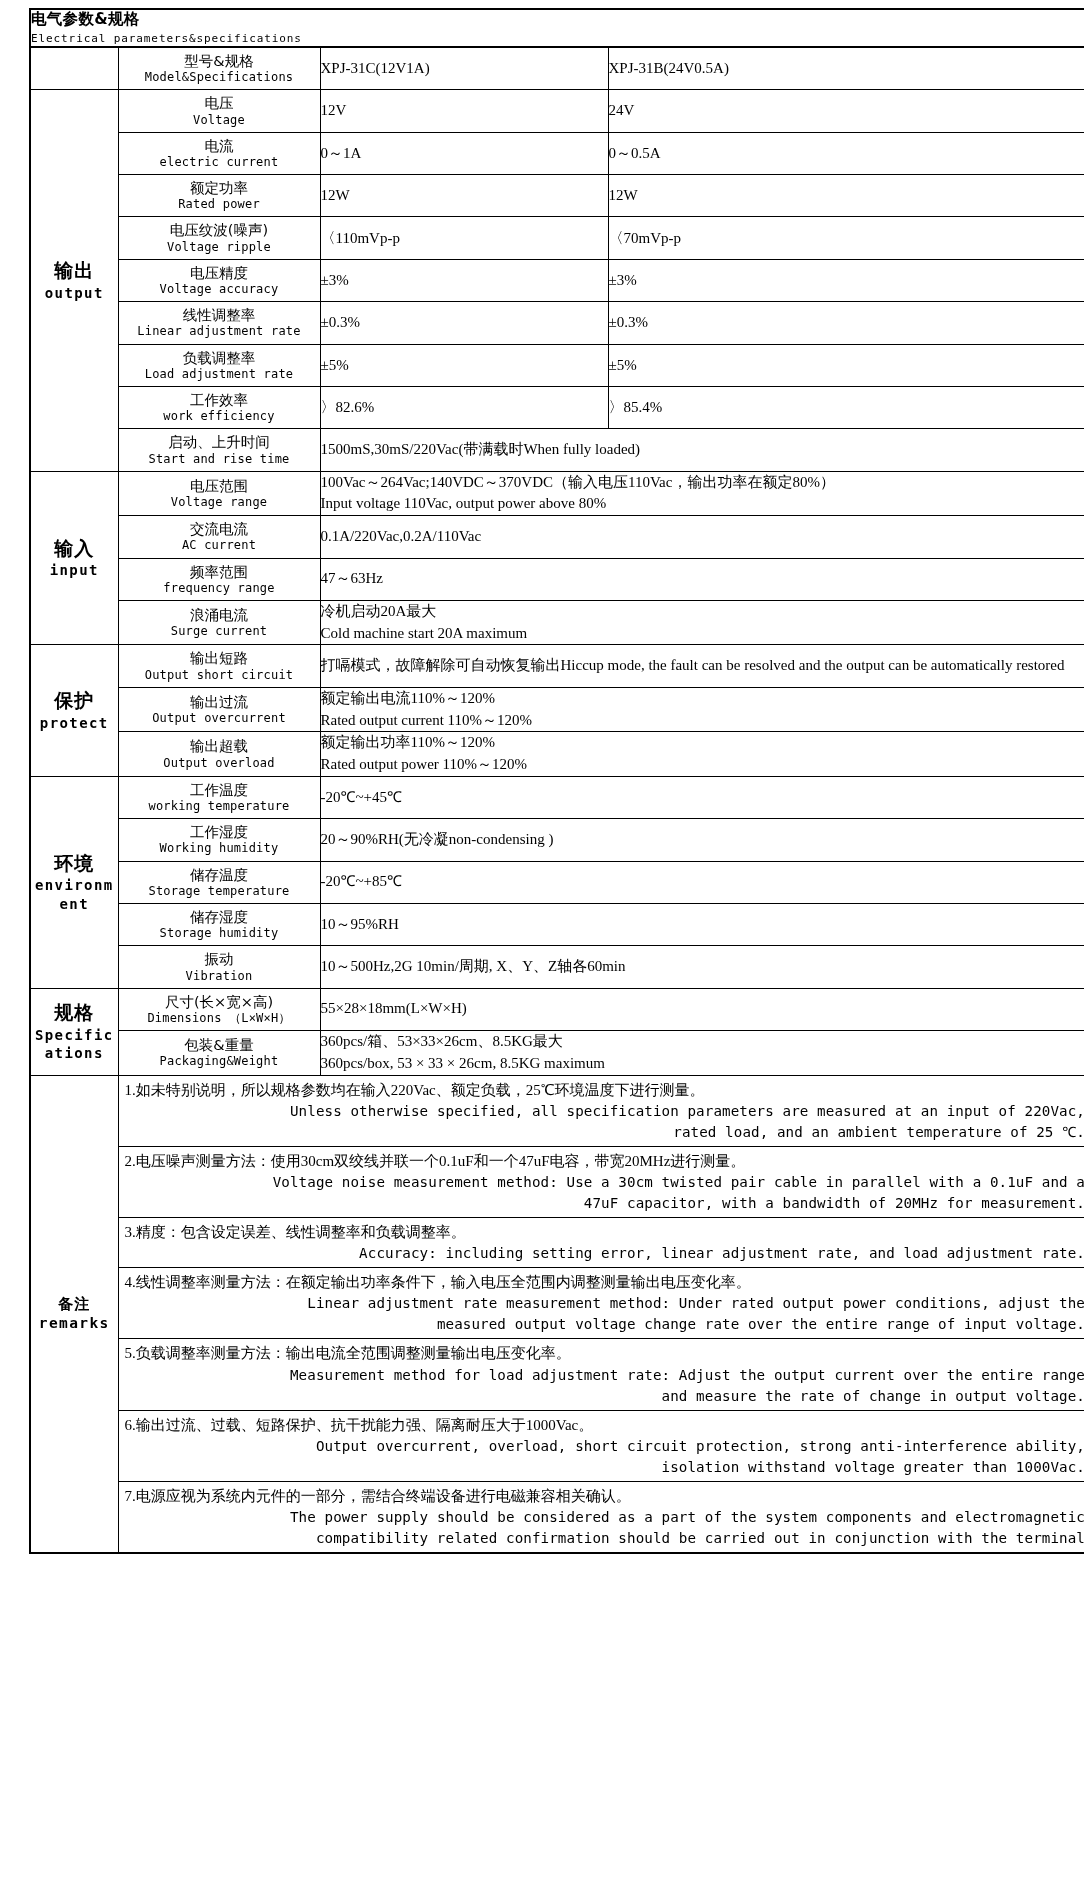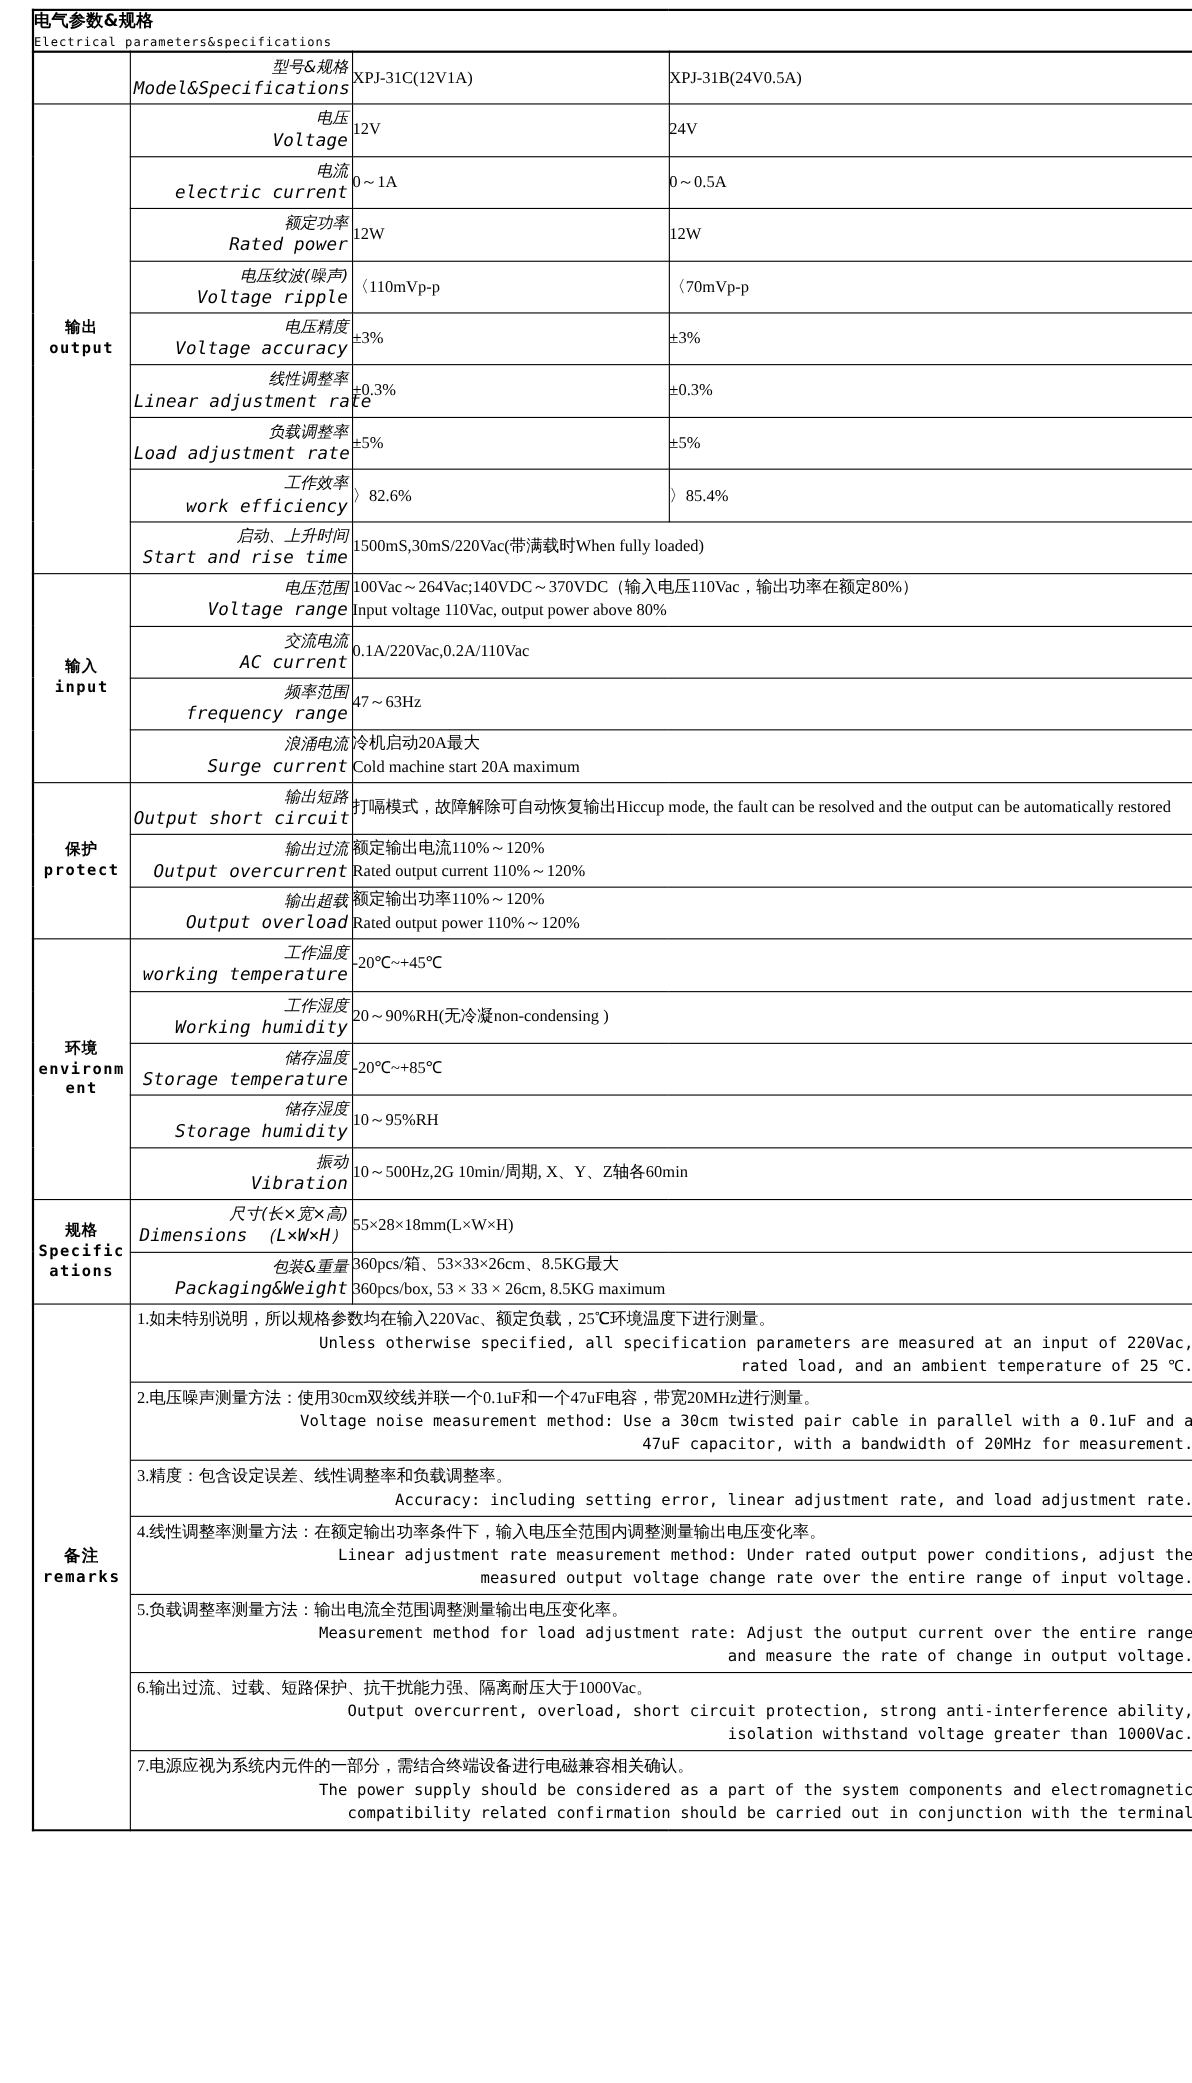--- a/index.html
+++ b/index.html
@@ -45,45 +45,44 @@
     letter-spacing: 0.3px;
   }
   .title-en {
     font-family: "DejaVu Sans Mono", monospace;
     font-size: 11px;
     letter-spacing: 0.9px;
     margin-top: 2px;
   }
 
   .cell-stack {
-    text-align: right;
+    text-align: center;
     line-height: 1.26;
     padding: 4px 3px;
-    font-style: italic;
   }
   .cn {
     font-family: "DejaVu Sans", sans-serif;
     font-size: 14.5px;
     white-space: nowrap;
   }
   .en {
     font-family: "DejaVu Sans Mono", monospace;
-    font-size: 16px;
+    font-size: 12px;
     letter-spacing: 0.2px;
     white-space: nowrap;
   }
   .group-cell {
     text-align: center;
     line-height: 1.3;
     padding: 3px 2px;
   }
   .group-cell .cn {
     font-family: Liberation Serif, serif;
     font-weight: bold;
-    font-size: 14px;
+    font-size: 19px;
     letter-spacing: 1px;
   }
   .group-cell .en {
     font-family: "DejaVu Sans Mono", monospace;
     font-weight: bold;
     font-size: 14px;
     letter-spacing: 1.4px;
     white-space: normal;
     word-break: break-all;
   }

